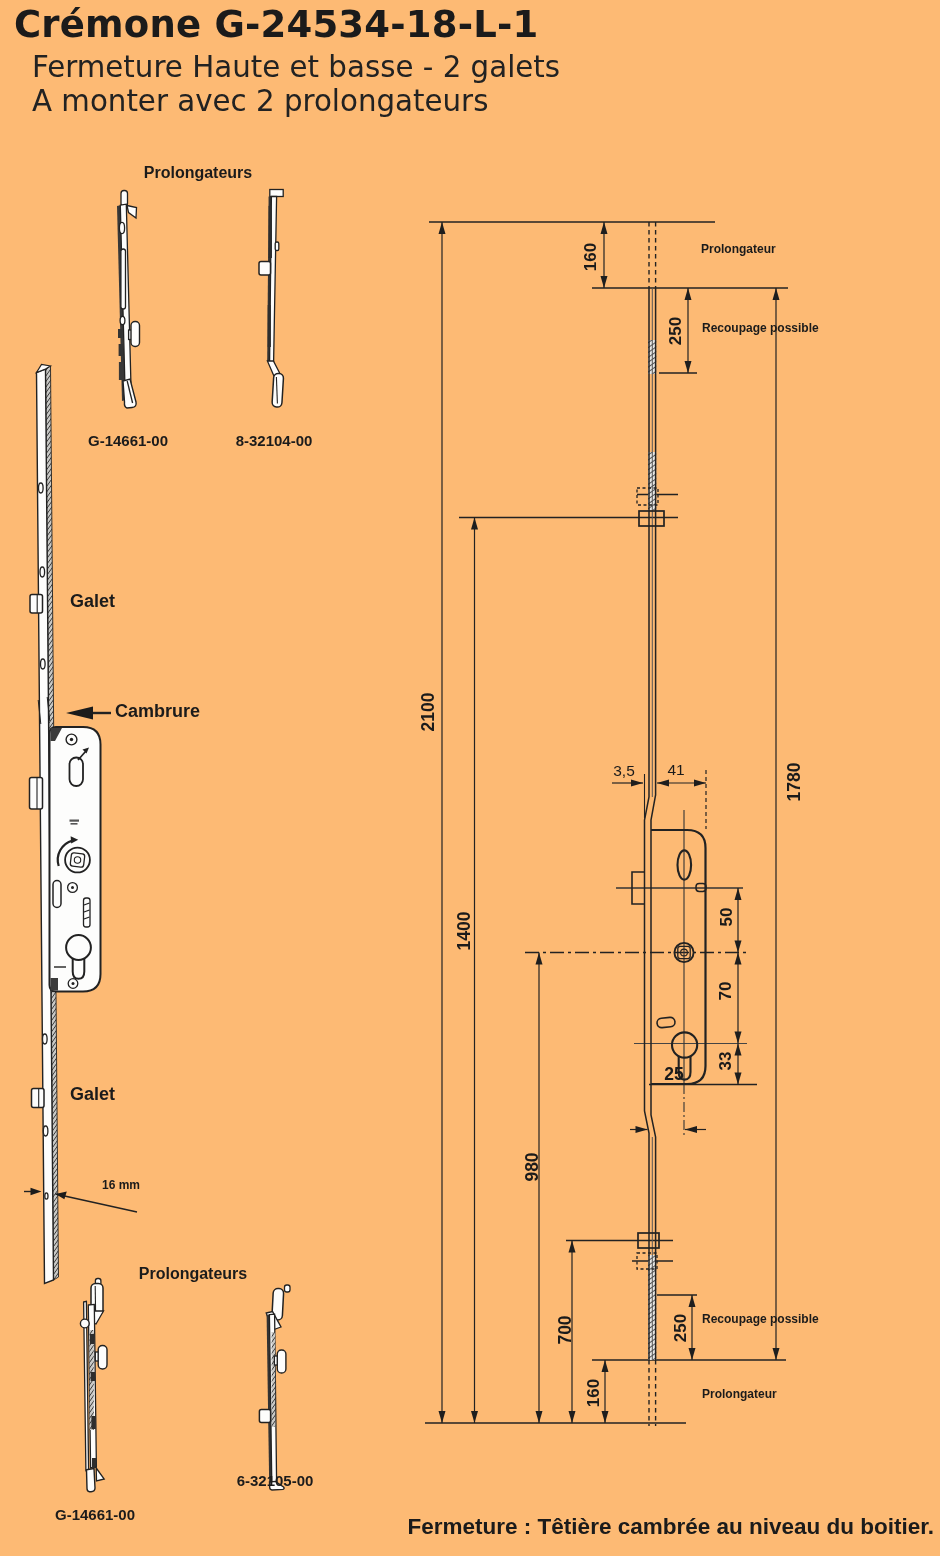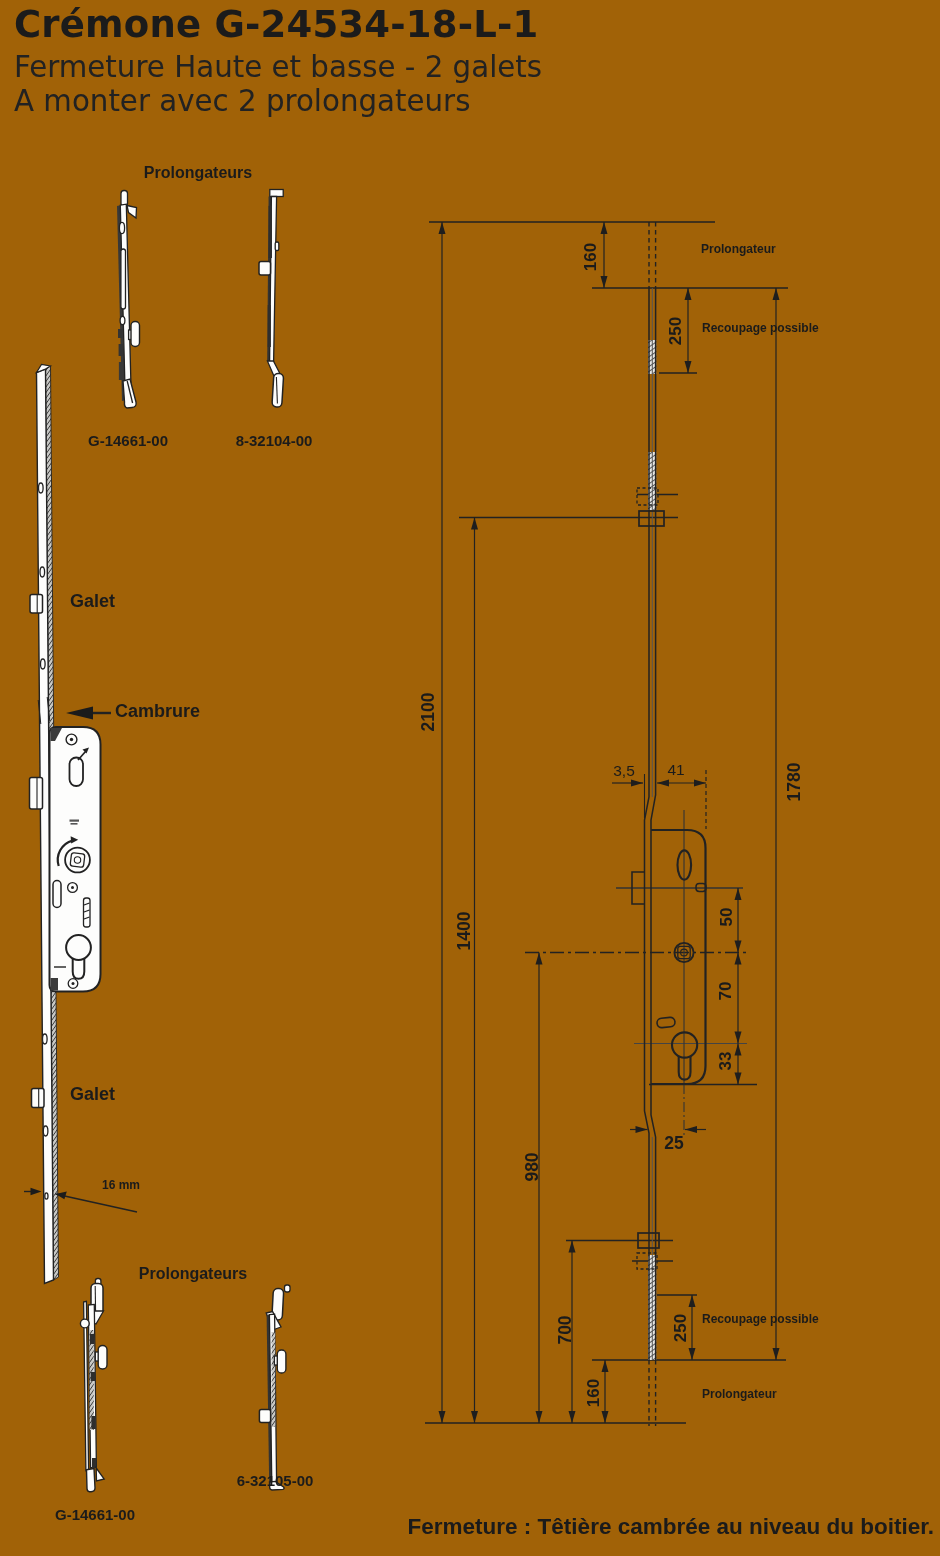--- a/index.html
+++ b/index.html
@@ -1,23 +1,23 @@
 <!DOCTYPE html>
 <html><head>
 <meta charset="utf-8">
 <style>
   html,body{margin:0;padding:0;background:#ffffff;}
-  .page{position:relative;width:940px;height:1556px;background:#a16207;overflow:hidden;
+  .page{position:relative;width:940px;height:1556px;background:#fdba74;overflow:hidden;
         font-family:"DejaVu Sans","Liberation Sans",sans-serif;color:#1b1b1b;}
   .art{position:absolute;left:0;top:0;width:940px;height:1556px;}
   .lbl{position:absolute;white-space:nowrap;line-height:1.05;color:#1b1b1b;}
   .rot{transform:translate(-50%,-50%) rotate(-90deg);}
   .ctr{transform:translate(-50%,-50%);}
   .title{font-size:37px;font-weight:700;letter-spacing:0.2px;}
-  .sub{font-size:29.3px;font-weight:400;color:#222;}
+  .sub{font-size:29.3px;font-weight:400;color:#222;margin-left:18px;}
   .lab{font-family:"Liberation Sans","DejaVu Sans",sans-serif;}
   .grp{font-size:16px;font-weight:700;margin-top:12px;}
   .ref{font-size:15px;font-weight:700;}
   .part{font-size:18px;font-weight:700;}
   .dimL{font-size:17.5px;font-weight:700;}
   .dimS{font-size:17px;font-weight:700;}
   .dimXS{font-size:15.5px;font-weight:400;}
   .ann{font-size:12px;font-weight:700;}
   .note{font-size:22.5px;font-weight:700;}
 </style>
@@ -322,16 +322,16 @@
   <div class="lbl lab dimL rot" style="left:532px;top:1167px;">980</div>
   <div class="lbl lab dimL rot" style="left:565px;top:1330px;">700</div>
   <div class="lbl lab dimS rot" style="left:727px;top:917px;">50</div>
   <div class="lbl lab dimS rot" style="left:726px;top:991px;">70</div>
   <div class="lbl lab dimS rot" style="left:726px;top:1061px;">33</div>
   <div class="lbl lab dimS rot" style="left:681px;top:1328px;">250</div>
   <div class="lbl lab dimS rot" style="left:594px;top:1393px;">160</div>
 
   <div class="lbl lab dimXS ctr" style="left:624px;top:771px;">3,5</div>
   <div class="lbl lab dimXS ctr" style="left:676px;top:770px;">41</div>
-  <div class="lbl lab dimL ctr" style="left:674px;top:1143px;">25</div>
+  <div class="lbl lab dimL ctr" style="left:674px;top:1074px;">25</div>
 
   <div class="lbl lab note" style="right:6px;top:1515px;">Fermeture : Têtière cambrée au niveau du boitier.</div>
 </div>
 
 </body></html>

